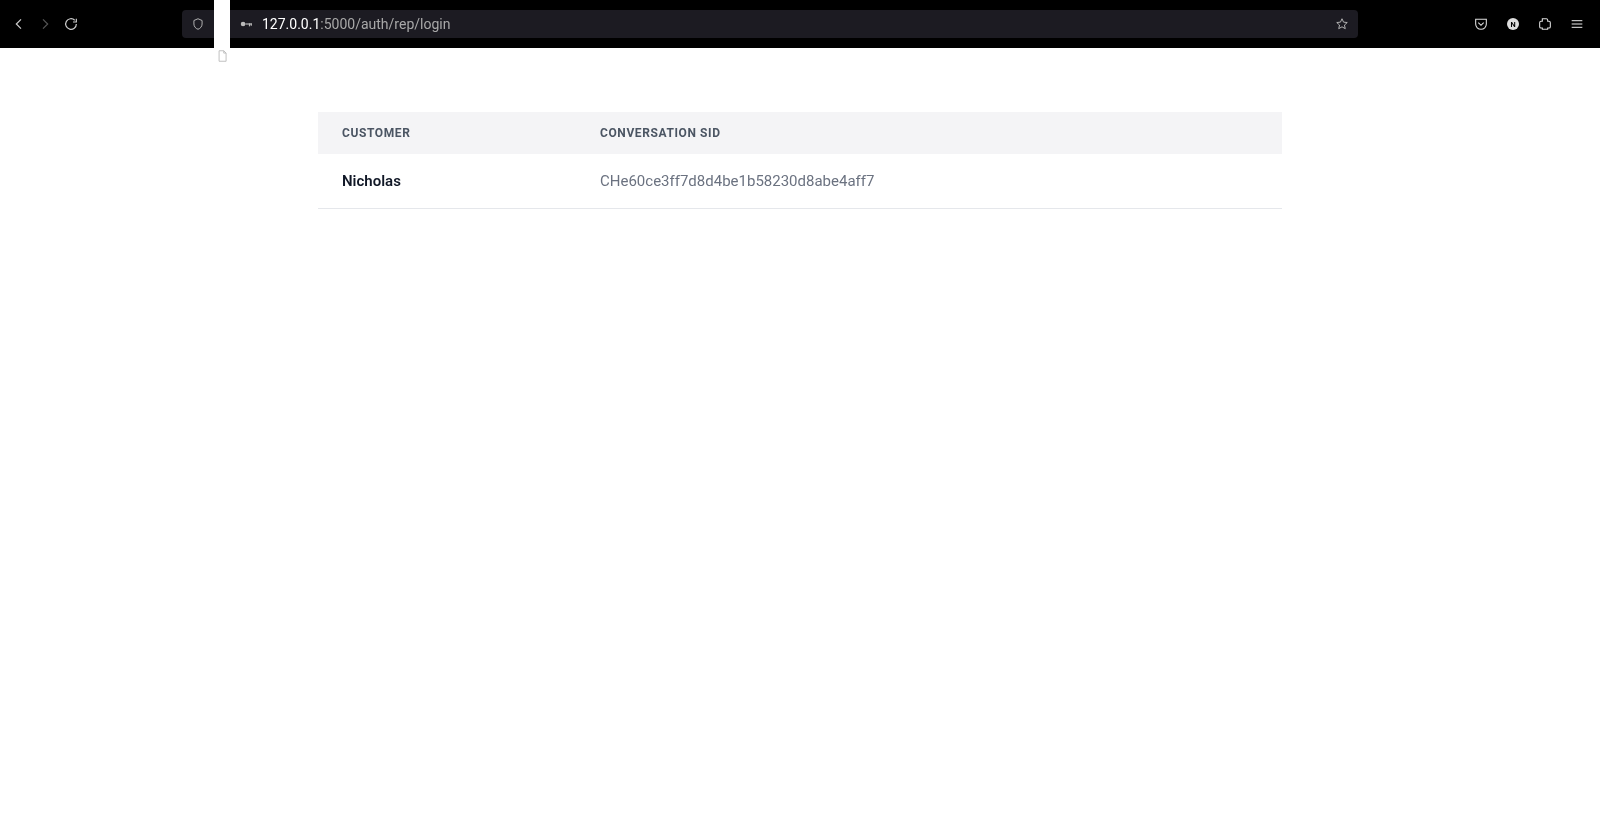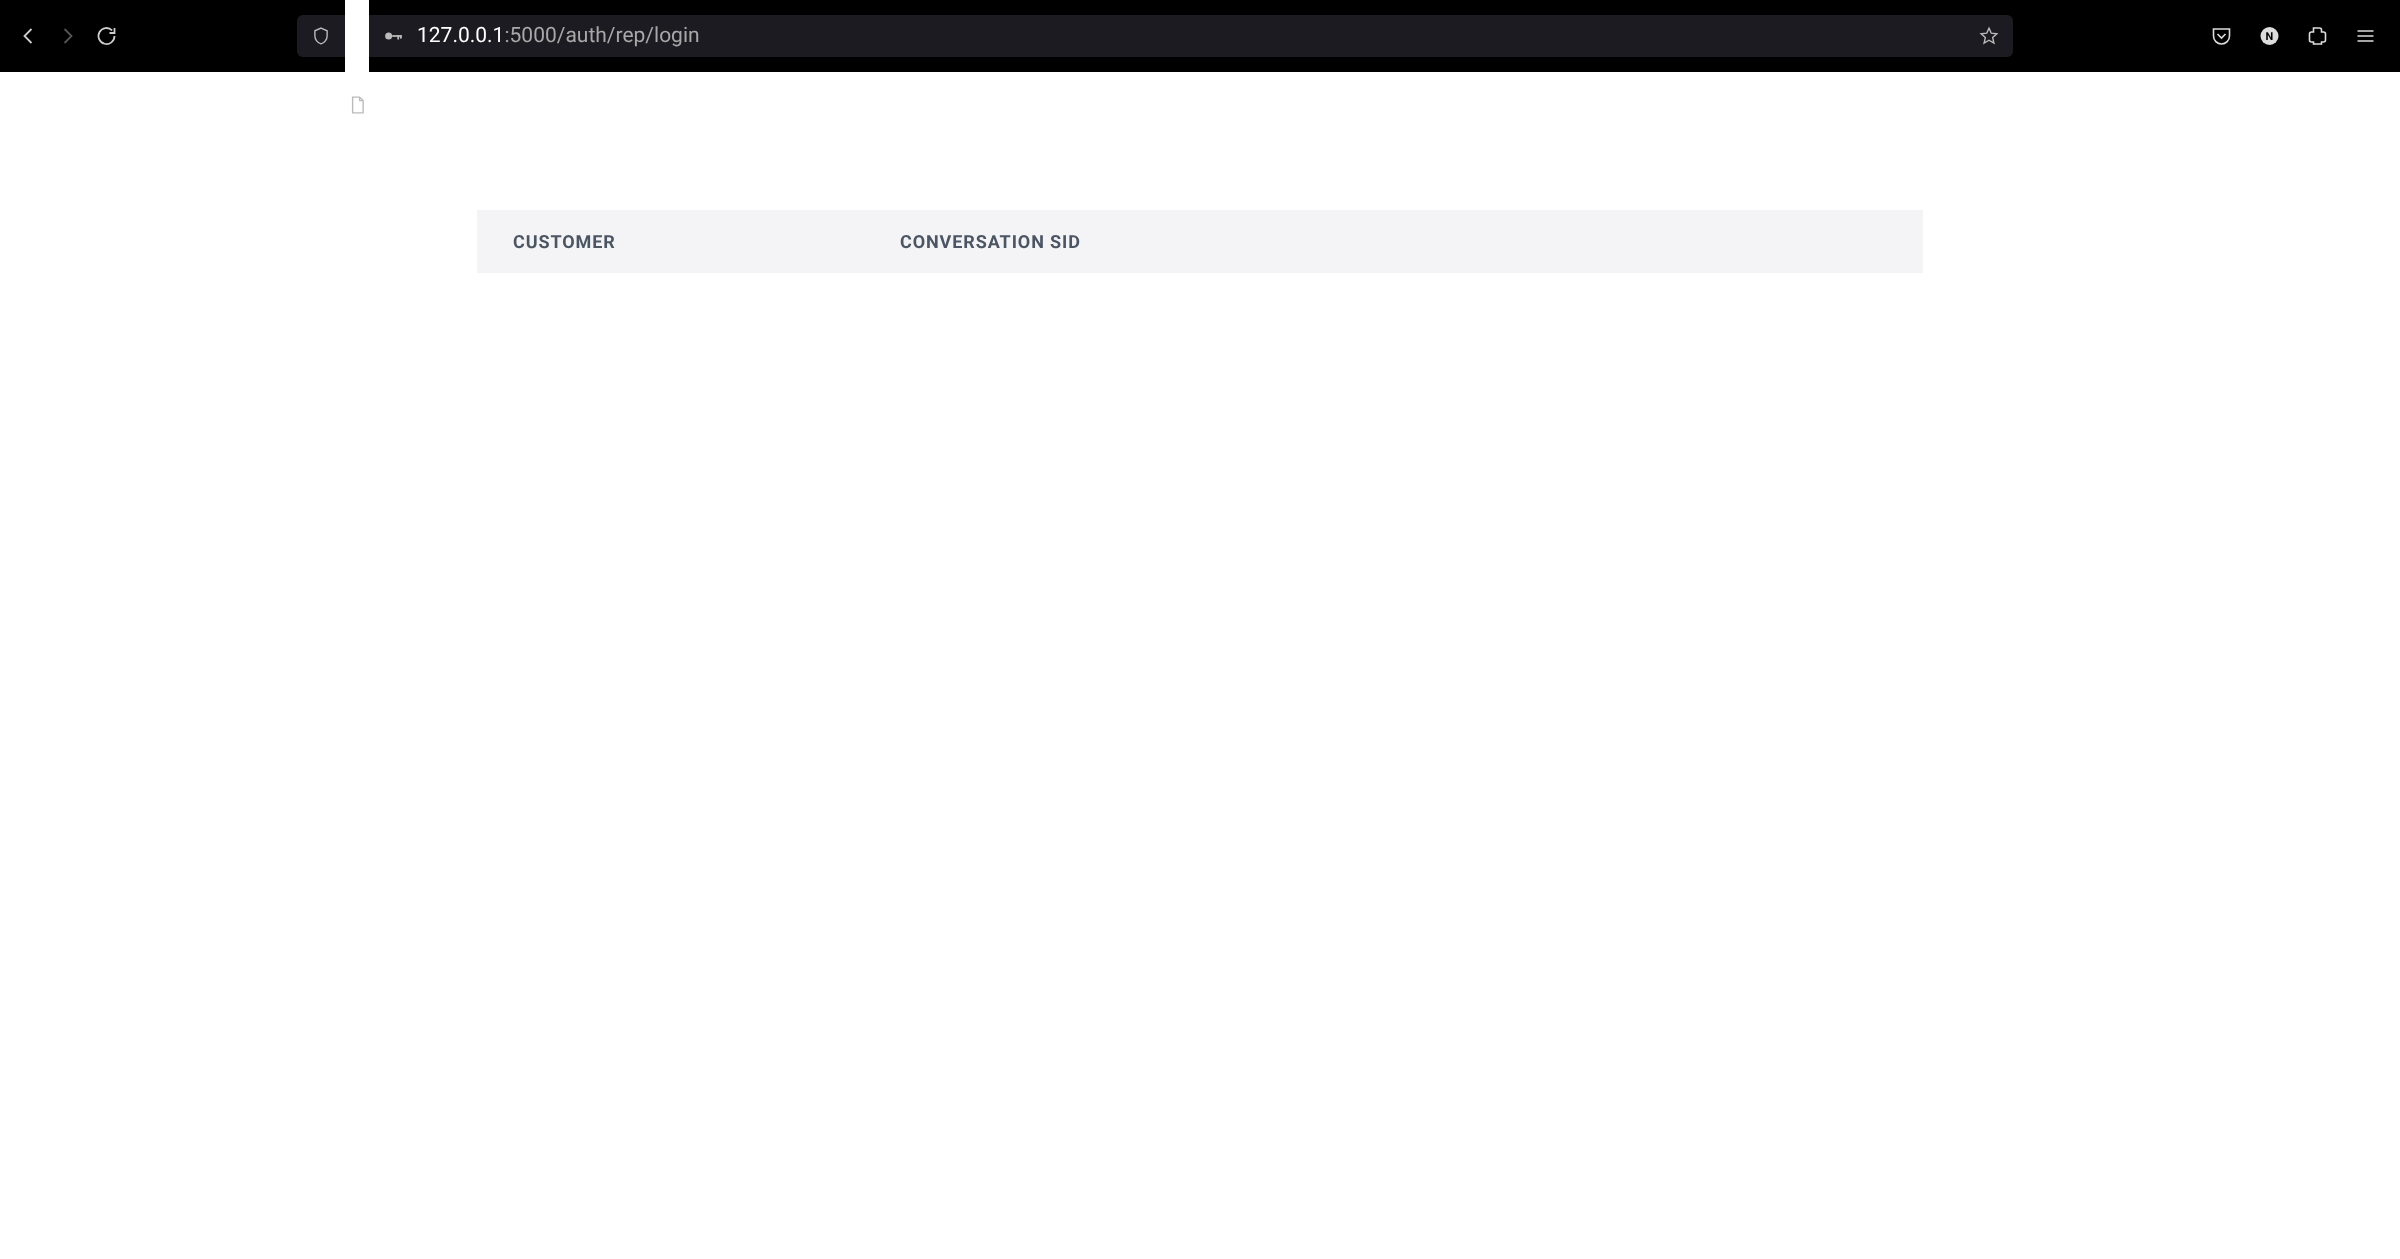--- a/index.html
+++ b/index.html
@@ -16,21 +16,21 @@
       overflow: hidden;
     }
 
     
     .browser-toolbar {
       background: #000;
       height: 48px;
       display: flex;
       align-items: center;
       padding: 0 10px;
-      gap: 20px;
+      gap: 4px;
     }
 
     .nav-buttons {
       display: flex;
       align-items: center;
       gap: 8px;
       margin-right: 8px;
     }
 
     .nav-icon {
@@ -141,21 +141,21 @@
     }
 
     .right-icon.filled svg {
       fill: #ddd;
       stroke: none;
     }
 
     
     .page {
       background: #fff;
-      padding-top: 92px;
+      padding-top: 64px;
     }
 
     .container {
       width: 964px;
       margin: 0 auto;
     }
 
     table.data-table {
       width: 100%;
       border-collapse: collapse;
@@ -277,16 +277,20 @@
 <div class="page">
   <div class="container">
     <table class="data-table">
       <thead>
         <tr>
           <th>CUSTOMER</th>
           <th>CONVERSATION SID</th>
         </tr>
       </thead>
       <tbody>
+        <tr>
+          <td class="customer">Nicholas</td>
+          <td class="sid">CHe60ce3ff7d8d4be1b58230d8abe4aff7</td>
+        </tr>
       </tbody>
     </table>
   </div>
 </div>
 
 </body></html>

